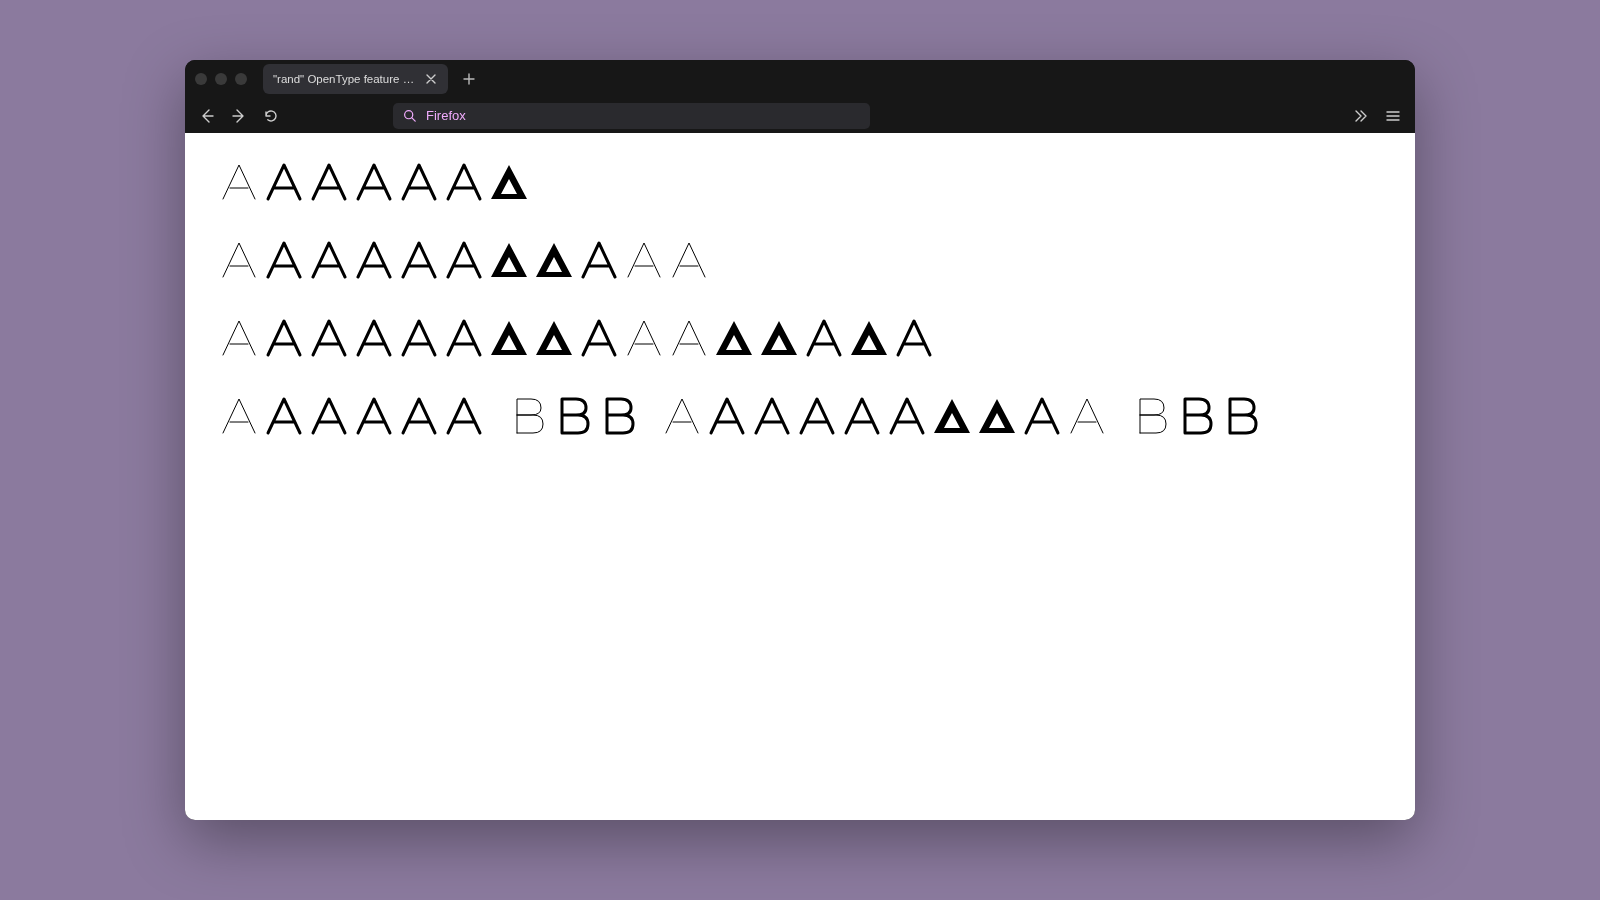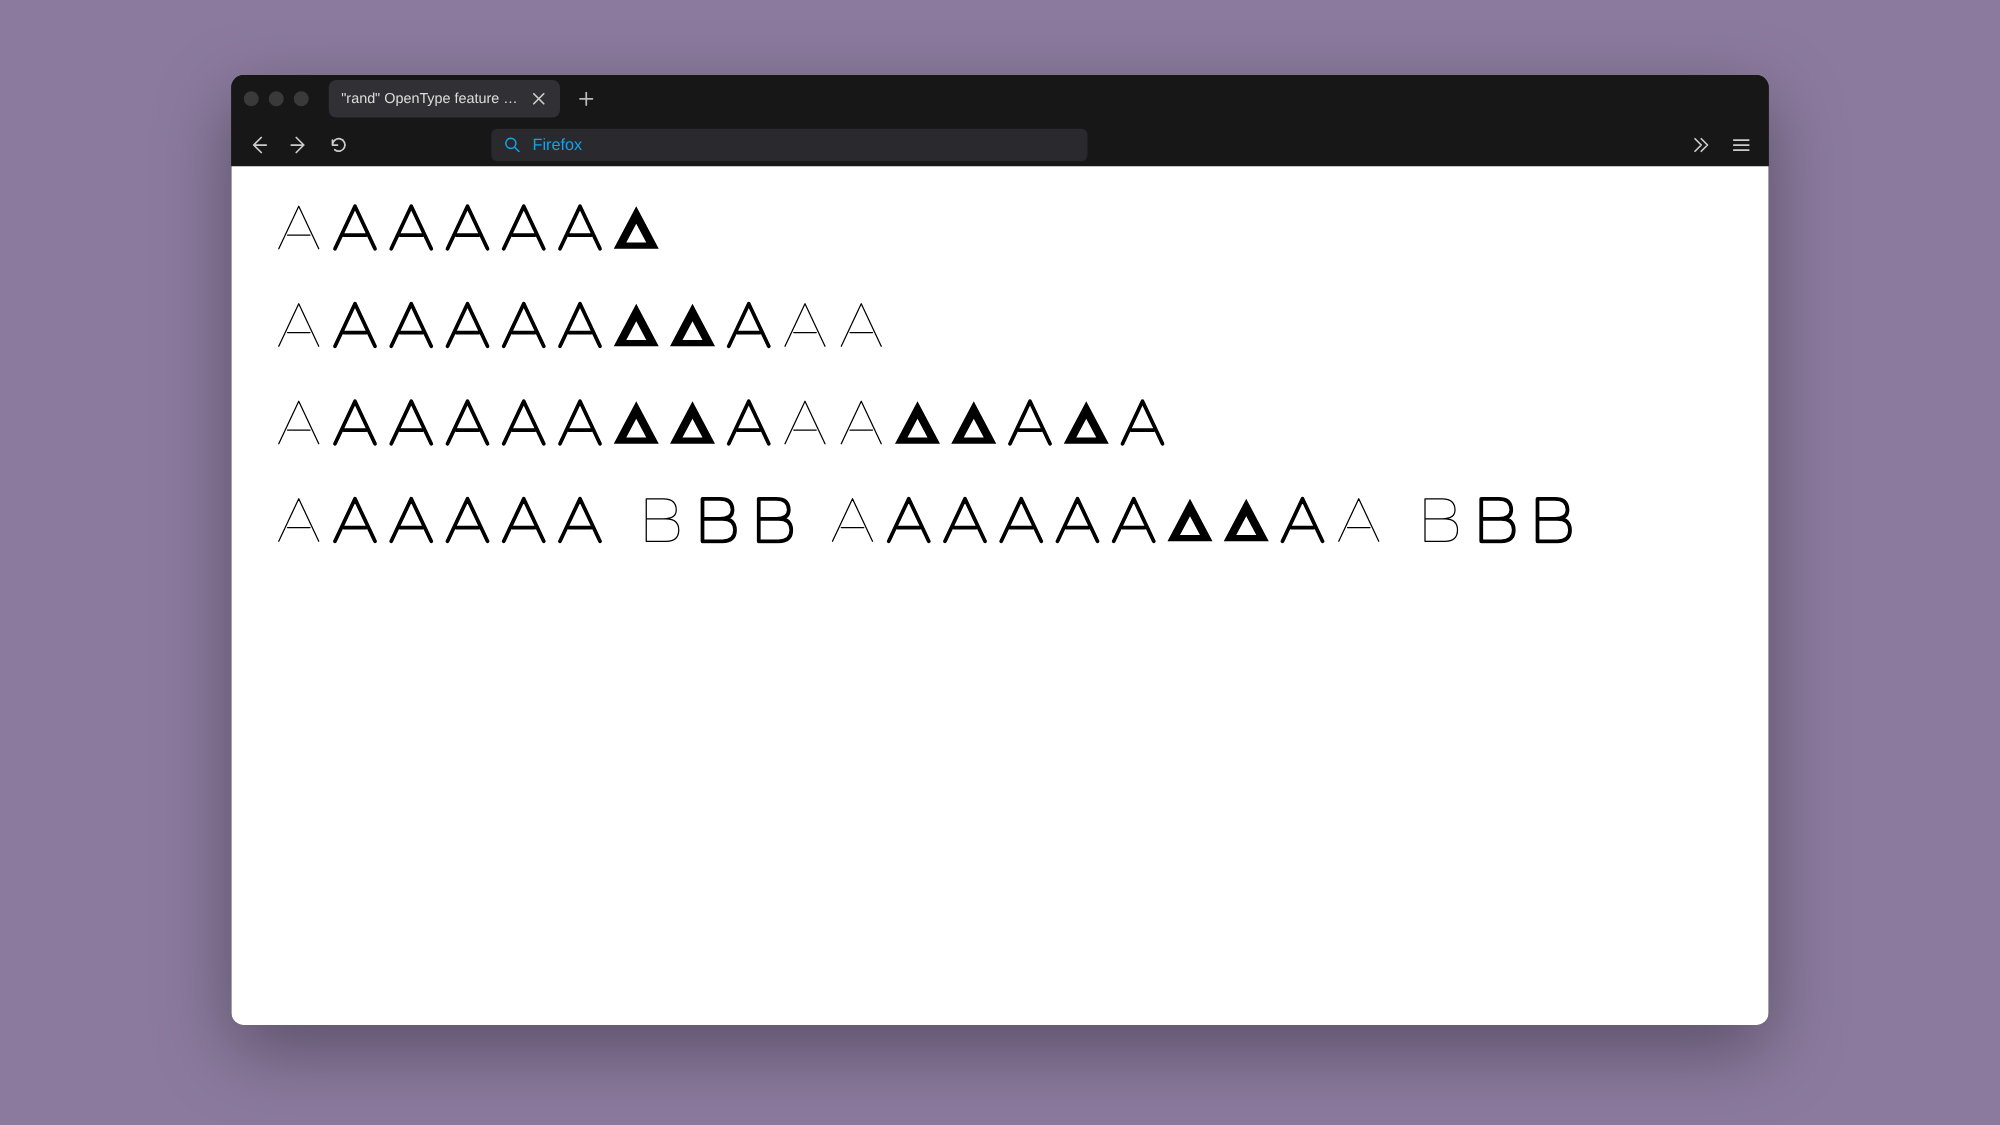--- a/index.html
+++ b/index.html
@@ -99,21 +99,21 @@
     flex: 1;
     max-width: 870px;
     margin-left: 100px;
     height: 26px;
     background: #2a2a2e;
     border-radius: 5px;
     display: flex;
     align-items: center;
     padding: 0 10px;
     gap: 10px;
-    color: #0ea5e9;
+    color: #f0abfc;
     font-size: 13px;
   }
   .spacer { flex: 1; }
   .content {
     flex: 1;
     background: #fff;
     padding: 28px 32px;
     overflow: hidden;
   }
   .row {

